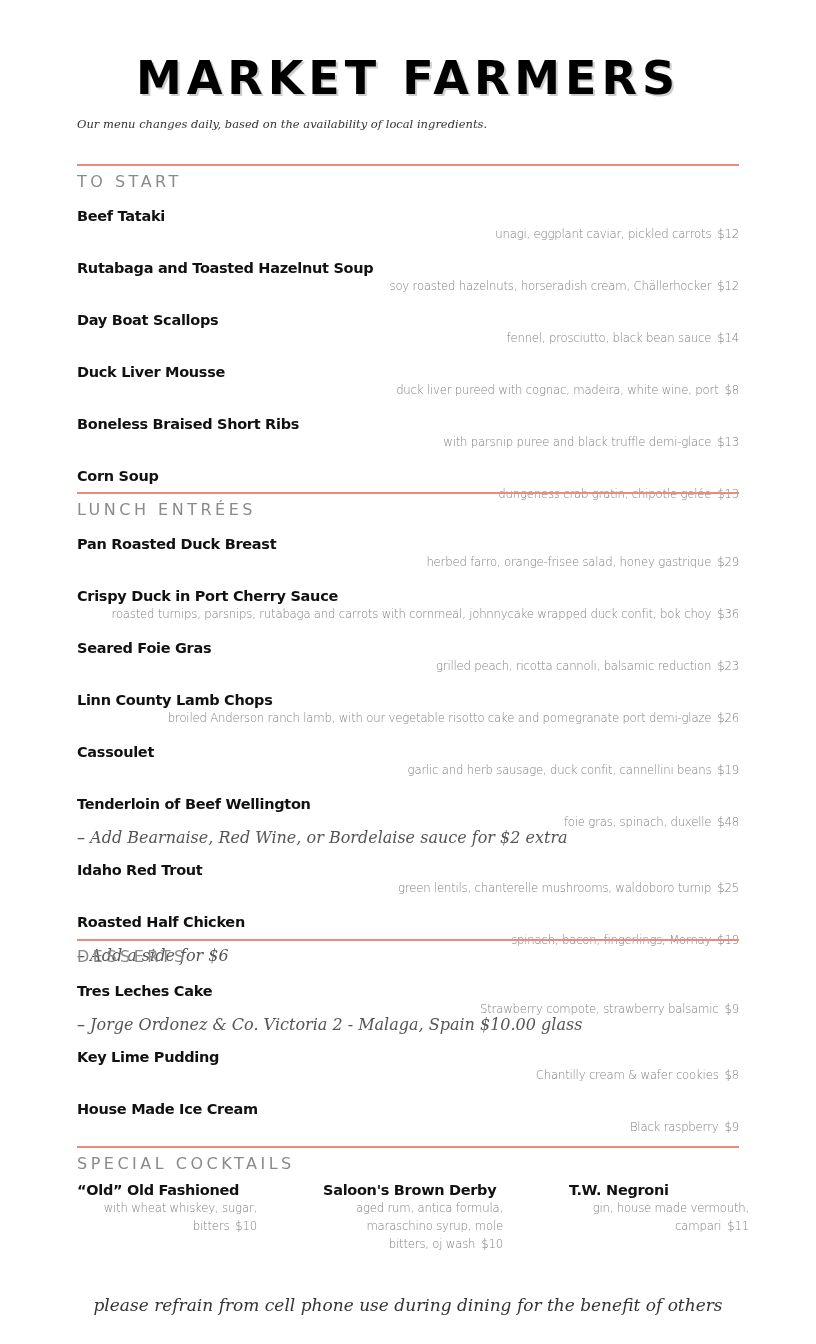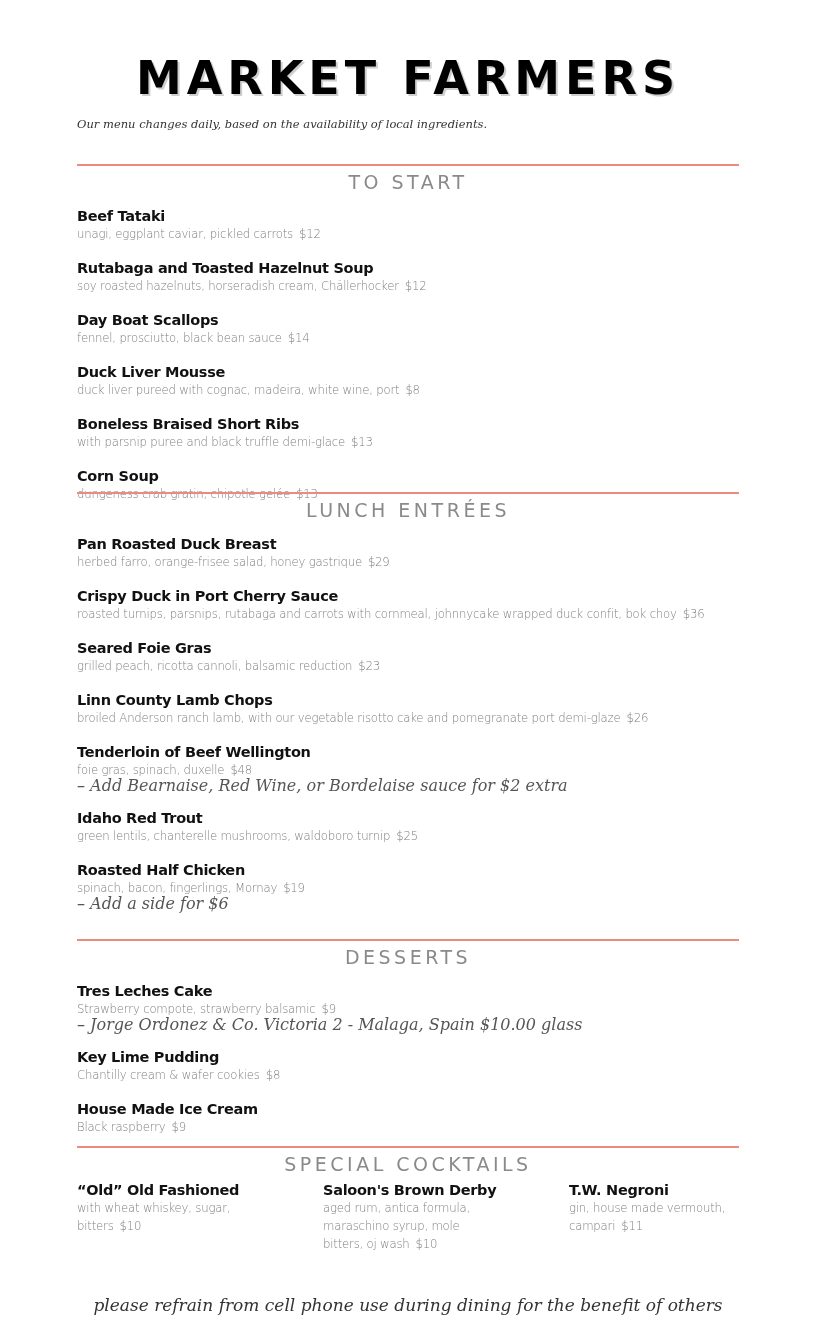--- a/index.html
+++ b/index.html
@@ -11,32 +11,32 @@
     letter-spacing: 5px; line-height: 56px;
     text-shadow: 2px 2px 0 #cfcfcf;
   }
   .tagline {
     position: absolute; left: 77px; top: 117px;
     font-family: "DejaVu Serif", serif; font-style: italic; font-size: 11.5px; color: #333;
   }
   .section { position: absolute; left: 77px; width: 662px; }
   .divider { height: 2px; width: 662px; }
   .sec-head {
-    font-family: "DejaVu Sans", sans-serif; font-size: 19px; letter-spacing: 3.5px;
-    color: #8a8a8a; margin-top: 7px; line-height: 18px; text-align: center;
+    font-family: "DejaVu Sans", sans-serif; font-size: 16px; letter-spacing: 3.5px;
+    color: #8a8a8a; margin-top: 7px; line-height: 18px;
   }
   .item { margin-top: 16px; }
   .item:first-of-type { margin-top: 10px; }
   .item-name {
     font-family: "DejaVu Sans", sans-serif; font-weight: bold; font-size: 14.5px;
     color: #111; line-height: 18px; letter-spacing: -0.3px;
   }
   .item-desc {
     font-family: "DejaVu Sans", sans-serif; font-size: 11.7px; color: #808080;
-    line-height: 18px; font-weight: 300; letter-spacing: -0.2px;
+    line-height: 18px; font-weight: 300; letter-spacing: -0.2px; text-align: right;
   }
   .price { margin-left: 6px; }
   .item-note {
     font-family: "DejaVu Serif", serif; font-style: italic; font-size: 16px;
     color: #555; line-height: 14px;
   }
   .cocktails { display: flex; margin-top: 8px; gap: 24px; }
   .cocktail { width: 234px; }
   .cocktail .item-desc { width: 180px; }
   .vbar { width: 1px; height: 56px; background: #999; margin: 10px 18px 0 0; }
@@ -94,20 +94,24 @@
       </div>
     <div class="item">
         <div class="item-name">Seared Foie Gras</div>
         <div class="item-desc"><span>grilled peach, ricotta cannoli, balsamic reduction</span><span class="price">$23</span></div>
       </div>
     <div class="item">
         <div class="item-name">Linn County Lamb Chops</div>
         <div class="item-desc"><span>broiled Anderson ranch lamb, with our vegetable risotto cake and pomegranate port demi-glaze</span><span class="price">$26</span></div>
       </div>
     <div class="item">
+        <div class="item-name">Cassoulet</div>
+        <div class="item-desc"><span>garlic and herb sausage, duck confit, cannellini beans</span><span class="price">$19</span></div>
+      </div>
+    <div class="item">
         <div class="item-name">Tenderloin of Beef Wellington</div>
         <div class="item-desc"><span>foie gras, spinach, duxelle</span><span class="price">$48</span></div>
         <div class="item-note">– Add Bearnaise, Red Wine, or Bordelaise sauce for $2 extra</div>
       </div>
     <div class="item">
         <div class="item-name">Idaho Red Trout</div>
         <div class="item-desc"><span>green lentils, chanterelle mushrooms, waldoboro turnip</span><span class="price">$25</span></div>
       </div>
     <div class="item">
         <div class="item-name">Roasted Half Chicken</div>

